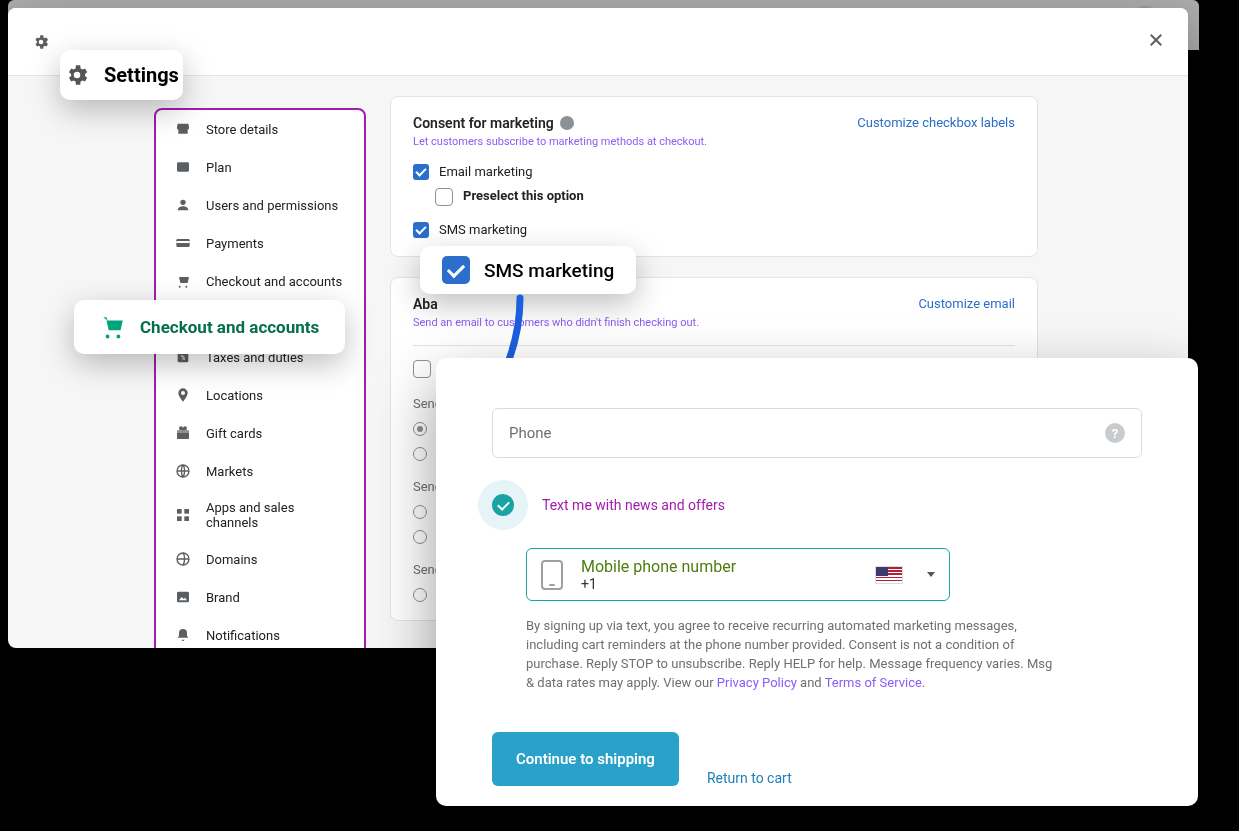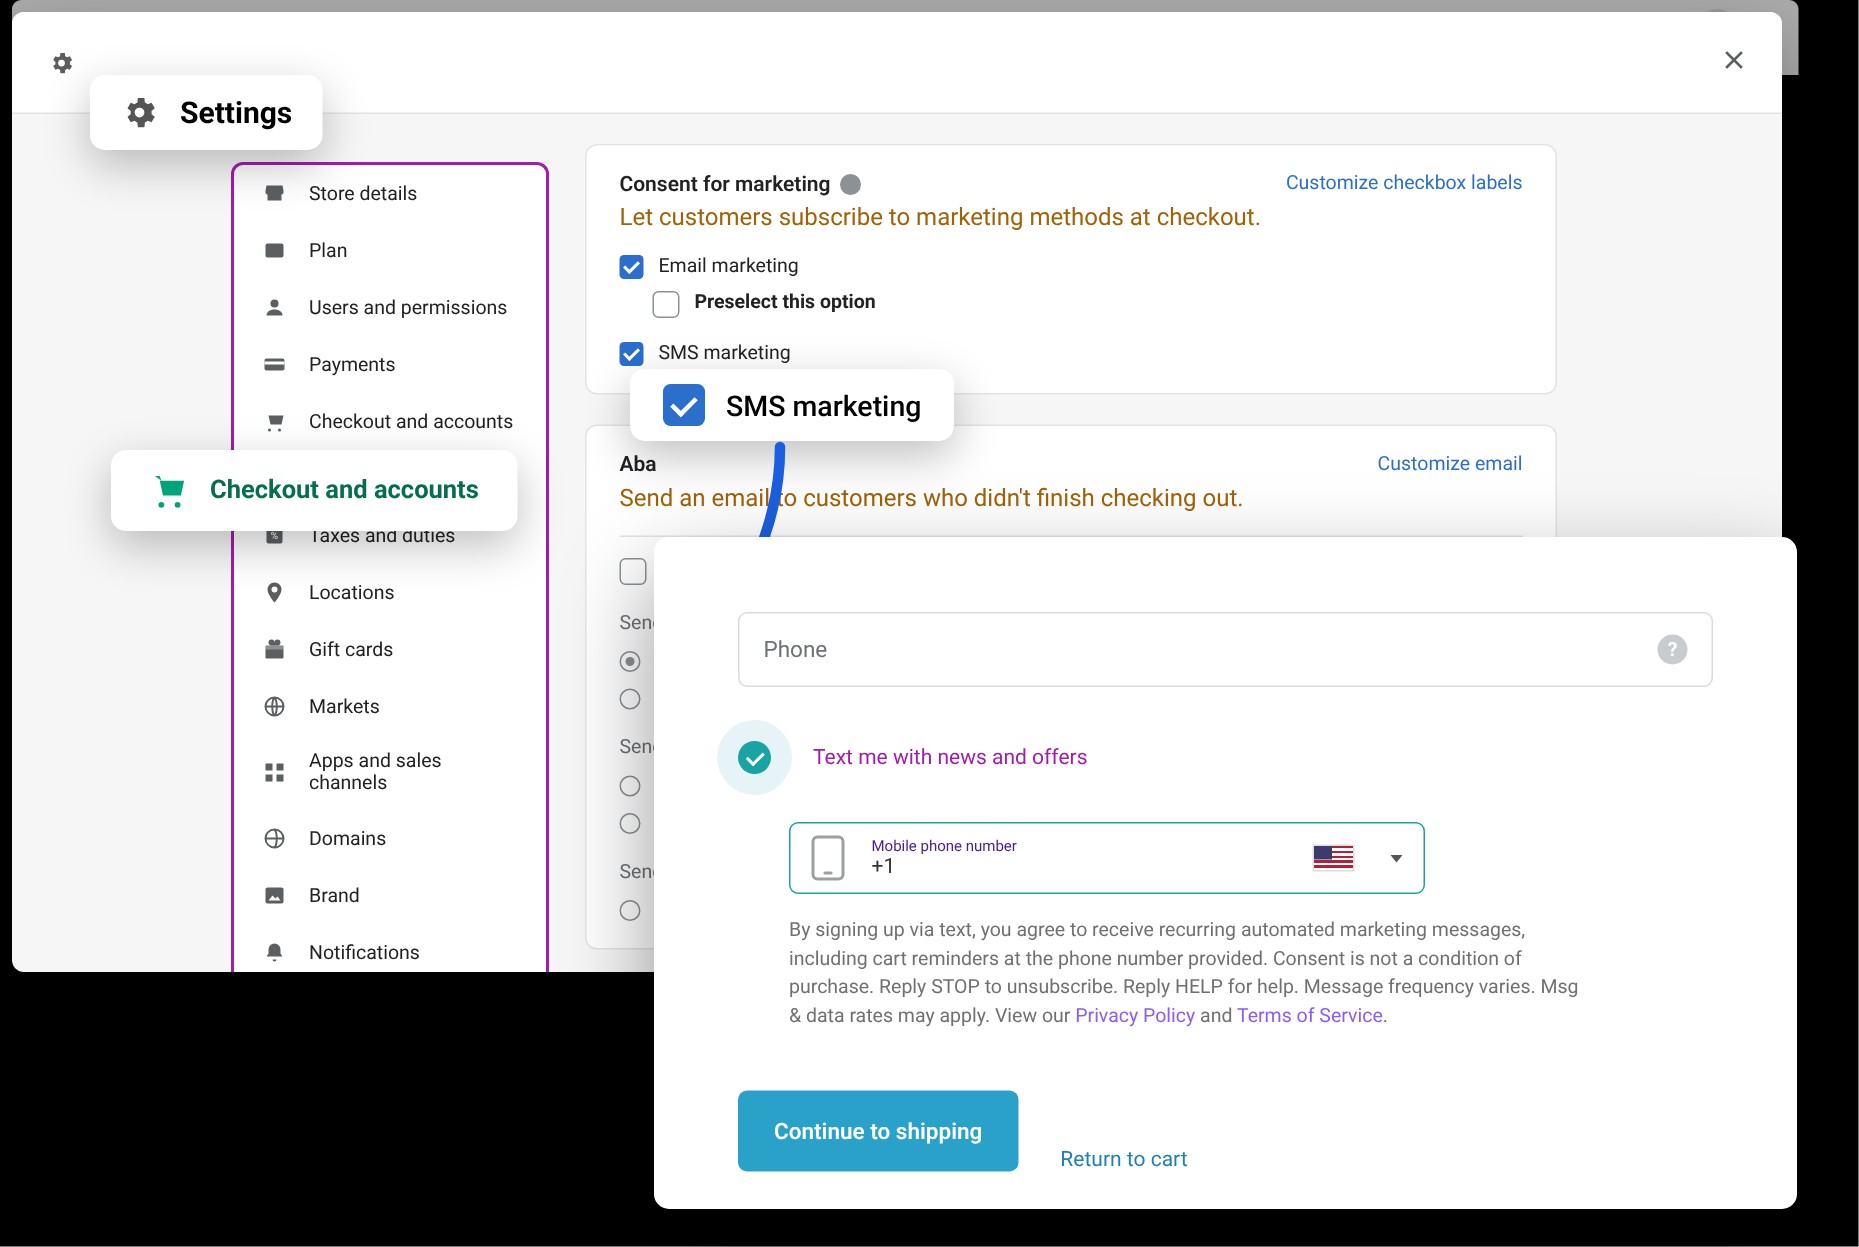--- a/index.html
+++ b/index.html
@@ -34,41 +34,41 @@
   .sidebar { width: 212px; margin-left: 146px; margin-top: 32px; background:#fff; border:2px solid #a21caf; border-radius:8px; overflow:hidden; height:fit-content;}
   .sidebar-item { display:flex; align-items:center; gap:14px; padding: 10px 18px; font-size:13px; color:#202223; cursor:pointer;}
   .sidebar-item .ic { width:18px; height:18px; color:#5c5f62; flex-shrink:0; display:flex;align-items:center;justify-content:center;}
 
   
   .content { flex:1; padding: 20px 150px 20px 24px; display:flex; flex-direction:column; gap:20px; overflow:hidden;}
   .card { background:#fff; border:1px solid #e1e3e5; border-radius:8px; padding:18px 22px; font-size:13px; color:#202223;}
   .card-header { display:flex; justify-content:space-between; align-items:flex-start;}
   .card-title { font-weight:600; font-size:14px; display:flex; align-items:center; gap:6px;}
   .info-icon { width:14px; height:14px; border-radius:50%; background:#8c9196;}
-  .card-sub { color:#a16207; margin-top:4px; font-size:16px;}
+  .card-sub { color:#8b5cf6; margin-top:4px; font-size:11px;}
   .link { color:#2b6ecb; font-size:13px; cursor:pointer;}
 
   .check-row { display:flex; align-items:flex-start; gap:10px; margin-top:16px;}
   .check-row.indent { margin-left:22px; margin-top:8px;font-weight:bold;}
   .cb { width:16px; height:16px; border-radius:3px; flex-shrink:0; display:flex;align-items:center;justify-content:center;}
   .cb.checked { background:#2b6ecb;}
   .cb.checked::after{content:"";display:block;width:4px;height:8px;border:solid #fff;border-width:0 2px 2px 0;transform:rotate(45deg);margin-top:-2px;}
   .cb.empty { border:1.5px solid #8c9196; background:#fff;}
   .cb.empty.square-lg{width:18px;height:18px;border-radius:4px;}
 
   .sect-label { color:#6d7175; font-size:13px; margin-top:18px;}
   .radio-row { display:flex; align-items:center; gap:10px; margin-top:10px;}
   .radio { width:14px; height:14px; border:1.5px solid #8c9196; border-radius:50%; display:flex;align-items:center;justify-content:center; flex-shrink:0;}
   .radio.sel::after{content:"";width:6px;height:6px;border-radius:50%;background:#8c9196;}
   .fade-right { color:#6d7175;}
 
   
   .callout {
     position: absolute; background:#fff; border-radius:10px; box-shadow: 0 10px 30px rgba(0,0,0,.25);
-    display:flex; align-items:center; gap:14px; padding:12px 20px;
+    display:flex; align-items:center; gap:14px; padding:12px 4px;
   }
   .callout.settings { top: 50px; left: 60px; }
   .callout.settings .gear-lg { width:26px; height:26px; color:#555;}
   .callout.settings .lbl { font-size:20px; font-weight:700;}
   .callout.checkout { top: 300px; left: 74px; padding:14px 26px;}
   .callout.checkout .cart { width:26px; height:26px; color:#00a47c;}
   .callout.checkout .lbl { font-size:17px; font-weight:700; color:#056e4f;}
   .callout.sms { top: 246px; left: 420px; padding:10px 22px;}
   .callout.sms .cb-lg { width:28px; height:28px; background:#2b6ecb; border-radius:5px; display:flex;align-items:center;justify-content:center;}
   .callout.sms .cb-lg::after{content:"";display:block;width:7px;height:13px;border:solid #fff;border-width:0 3px 3px 0;transform:rotate(45deg);margin-top:-3px;}
@@ -89,21 +89,21 @@
   .text-opt { display:flex; align-items:center; gap:14px; margin-top:22px; }
   .halo { width:50px; height:50px; border-radius:50%; background:#e6f4f7; display:flex; align-items:center;justify-content:center; margin-left:-14px;}
   .teal-check { width:22px; height:22px; border-radius:50%; background:#1aa3a3; display:flex;align-items:center;justify-content:center;}
   .teal-check::after{content:"";display:block;width:5px;height:9px;border:solid #fff;border-width:0 2px 2px 0;transform:rotate(45deg);margin-top:-2px;}
   .text-opt .lbl { font-size:14px; color:#a21caf;}
 
   .mobile-box { margin-left: 34px; margin-top:18px; border:1.5px solid #1aa3a3; border-radius:6px; padding:8px 14px; display:flex; align-items:center; gap:18px; width: 424px;}
   .phone-icon { width:22px; height:30px; border:2px solid #9ca0a3; border-radius:4px; position:relative; flex-shrink:0;}
   .phone-icon::after{content:"";position:absolute;bottom:2px;left:50%;transform:translateX(-50%);width:6px;height:2px;background:#9ca0a3;border-radius:1px;}
   .mobile-text { flex:1;}
-  .mobile-text .lab { font-size:10px; color:#4c1d95;}
+  .mobile-text .lab { font-size:16px; color:#4d7c0f;}
   .mobile-text .val { font-size:14px; color:#333;}
   .flag { width:28px; height:18px; background:linear-gradient(#b22234 0 10%,#fff 10% 20%,#b22234 20% 30%,#fff 30% 40%,#b22234 40% 50%,#fff 50% 60%,#b22234 60% 70%,#fff 70% 80%,#b22234 80% 90%,#fff 90% 100%); position:relative; border:1px solid #ddd;}
   .flag::before{content:"";position:absolute;top:0;left:0;width:12px;height:9px;background:#3c3b6e;}
   .chev { margin-left:6px; width:0;height:0;border-left:4px solid transparent;border-right:4px solid transparent;border-top:5px solid #555;}
 
   .legal { margin-left:34px; margin-top:16px; font-size:13px; color:#707070; line-height:1.45; width:530px;}
   .legal .lk { color:#8b5cf6;text-align:right;}
 
   .actions { margin-top:40px; display:flex; align-items:flex-end; gap:28px;}
   .btn-primary { background:#29a1c8; color:#fff; border:none; border-radius:6px; padding:18px 24px; font-size:15px; font-weight:600; cursor:pointer;}

